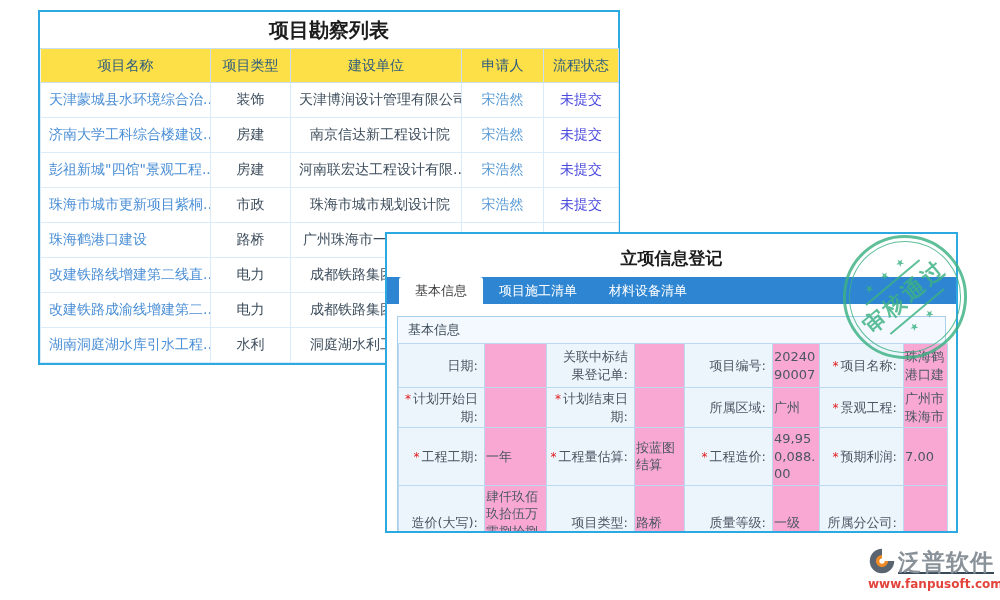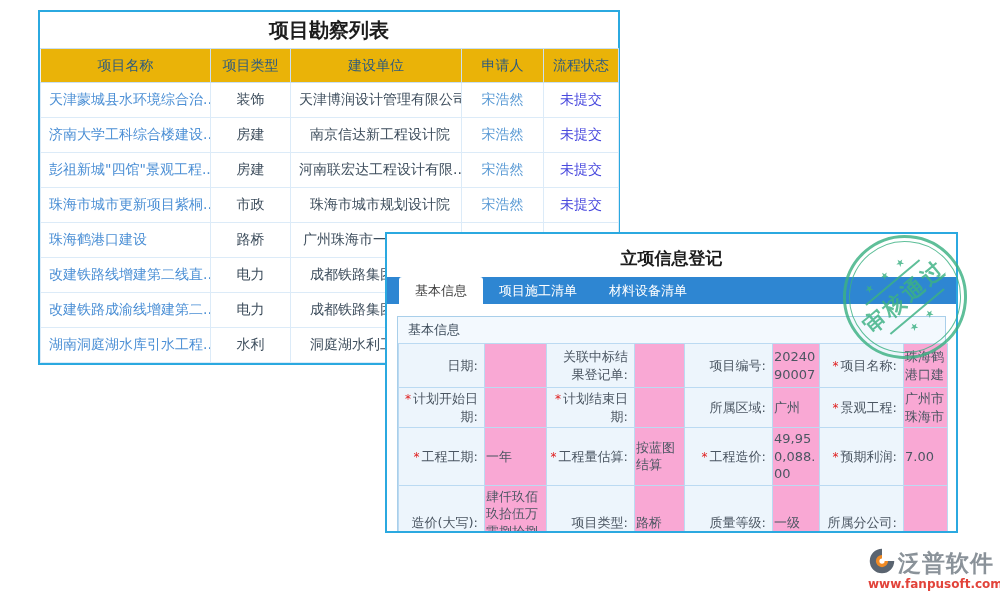--- a/index.html
+++ b/index.html
@@ -14,21 +14,21 @@
   .survey-win {
     position:absolute; left:38px; top:10px; width:582px;
     background:#fff; border:2px solid #2BA9E0; z-index:1;
   }
   .survey-title {
     height:36px; line-height:36px; text-align:center;
     font-size:20px; font-weight:bold; color:#1c1c1c;
   }
   table.survey { border-collapse:collapse; table-layout:fixed; width:578px; }
   table.survey th {
-    background:#eab308; color:#2E5B7E; font-size:14px; font-weight:normal;
+    background:#fde047; color:#2E5B7E; font-size:14px; font-weight:normal;
     height:34px; border:1px solid #c9e0f4; border-left-color:#e9f3fb;
   }
   table.survey td {
     height:35px; font-size:14px; border:1px solid #DCEBF8;
     overflow:hidden; white-space:nowrap; background:#fff;
   }
   td.c-name { color:#4B8FD5; text-align:left; padding-left:8px; }
   td.c-type { color:#3d4d5c; text-align:center; }
   td.c-unit { color:#3d4d5c; text-align:center; padding-left:8px; }
   td.c-app  { color:#5B9BD5; text-align:center; }
@@ -91,21 +91,21 @@
   .stamp .stars { font-size:10px; letter-spacing:4px; line-height:12px; }
   .stamp .bar { width:70px; height:2px; background:#3CB183; margin:3px 0; }
   .stamp .stamp-text {
     font-size:22px; font-weight:bold; letter-spacing:3px; white-space:nowrap;
   }
 
   
   .logo {
     position:absolute; left:868px; top:547px; z-index:20; width:130px;
   }
-  .logo-row { display:flex; align-items:flex-end; }
+  .logo-row { display:flex; align-items:flex-start;text-decoration:underline; }
   .logo-text {
     font-size:23px; font-weight:bold; color:#8A9299; letter-spacing:1px;
     margin-left:2px; white-space:nowrap;
   }
   .logo-url {
     font-size:12px; font-weight:bold; color:#E2433A; margin-top:-2px;
     text-align:center; white-space:nowrap;
   }
 </style>
 </head>

